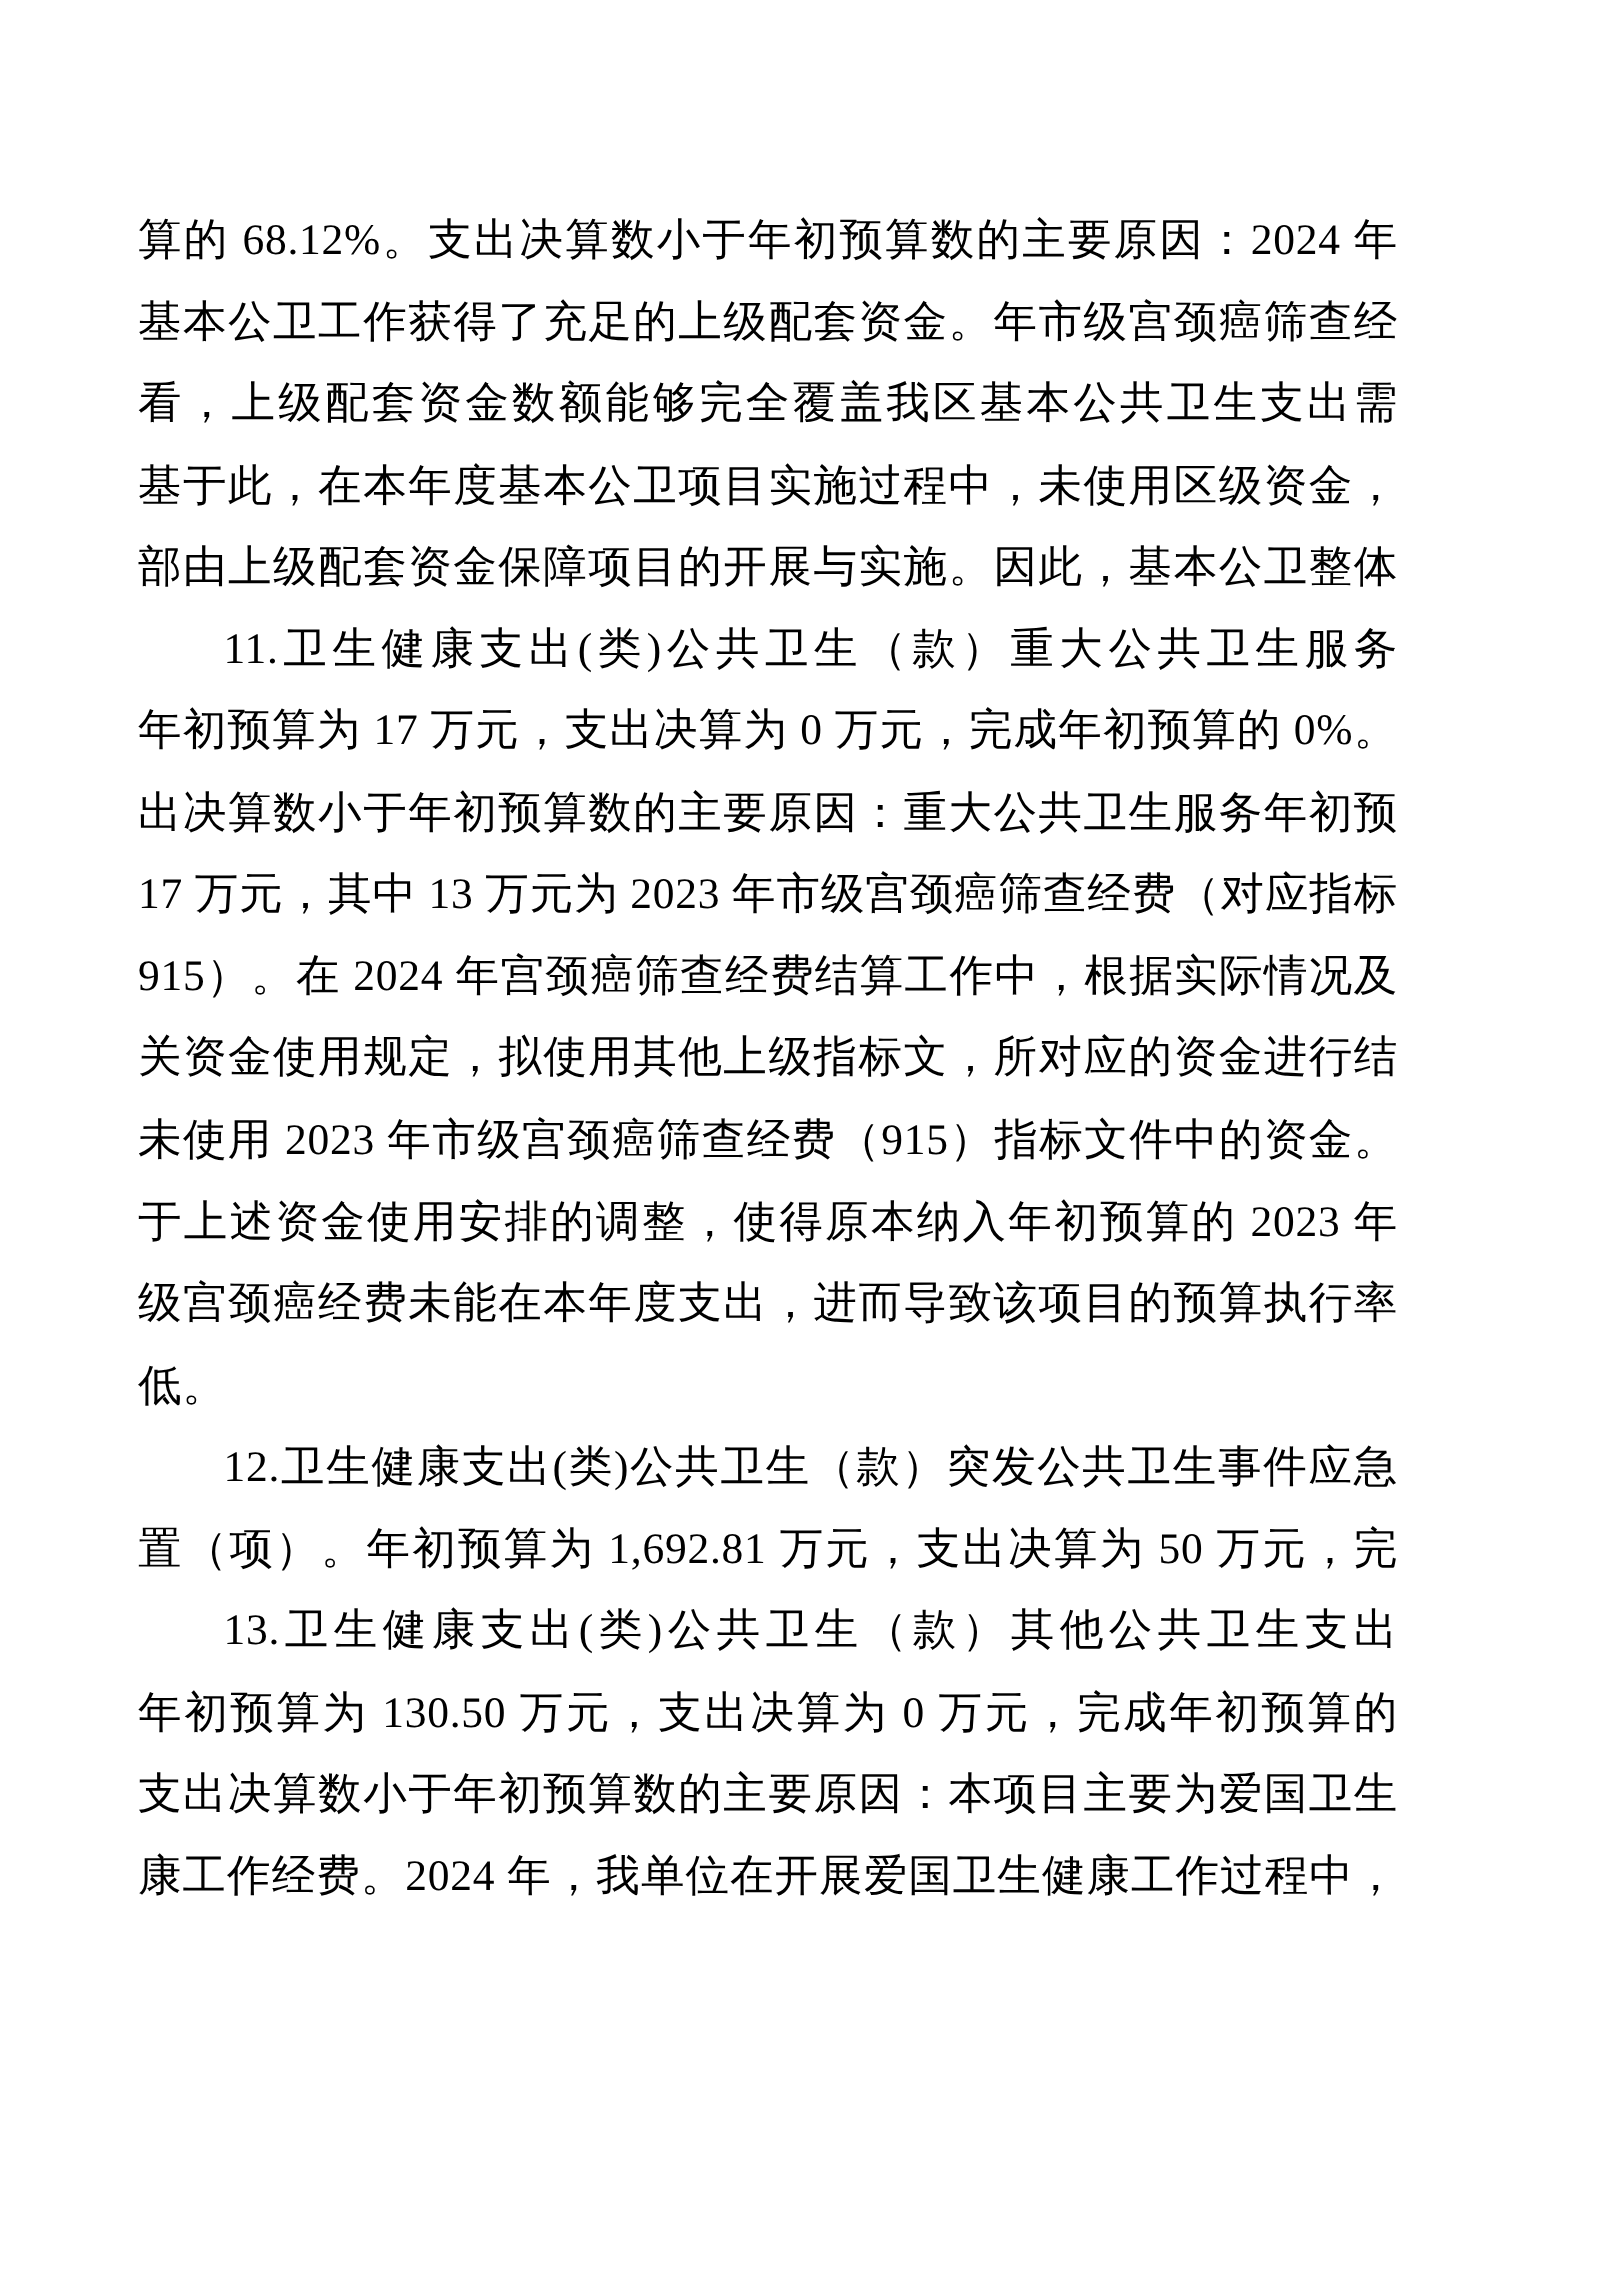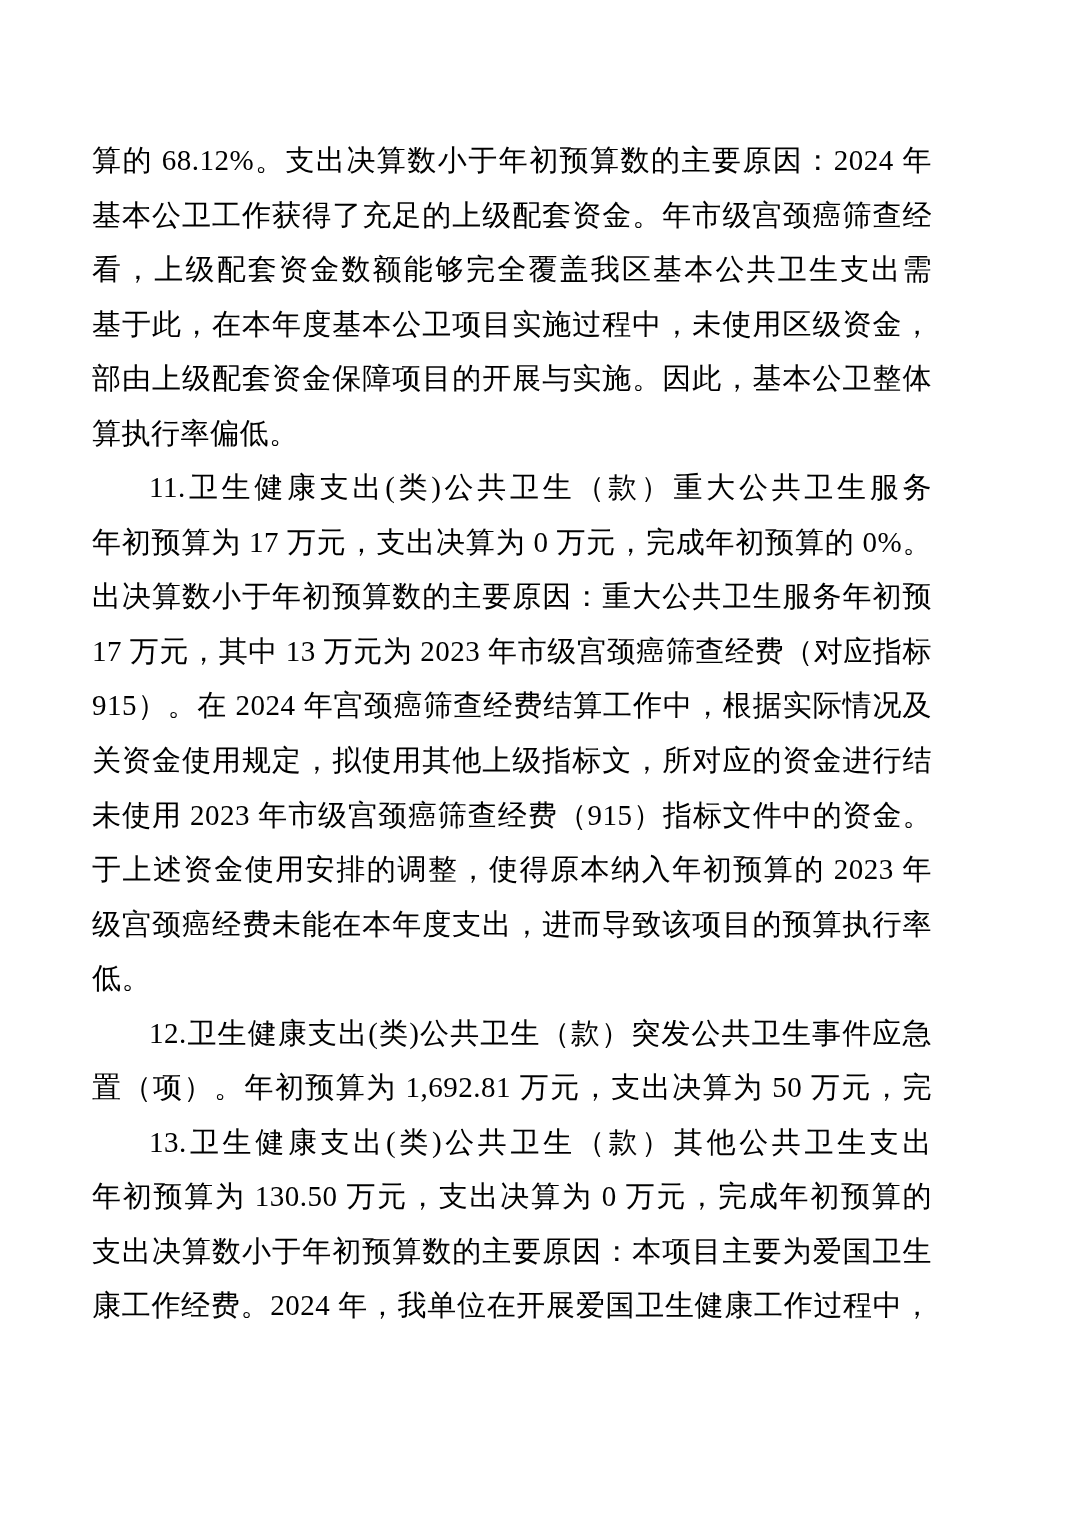--- a/index.html
+++ b/index.html
@@ -48,21 +48,20 @@
 
 <div class="page">
   <div class="textblock">
 
     <section class="para">
       <div class="line">算的 68.12%。支出决算数小于年初预算数的主要原因：2024 年我区</div>
       <div class="line">基本公卫工作获得了充足的上级配套资金。年市级宫颈癌筛查经费</div>
       <div class="line">看，上级配套资金数额能够完全覆盖我区基本公共卫生支出需求。</div>
       <div class="line">基于此，在本年度基本公卫项目实施过程中，未使用区级资金，全</div>
       <div class="line">部由上级配套资金保障项目的开展与实施。因此，基本公卫整体预</div>
-      <div class="line end">算执行率偏低。</div>
     </section>
 
     <section class="para">
       <div class="line indent">11.卫生健康支出(类)公共卫生（款）重大公共卫生服务（项）。</div>
       <div class="line">年初预算为 17 万元，支出决算为 0 万元，完成年初预算的 0%。支</div>
       <div class="line">出决算数小于年初预算数的主要原因：重大公共卫生服务年初预算</div>
       <div class="line">17 万元，其中 13 万元为 2023 年市级宫颈癌筛查经费（对应指标文</div>
       <div class="line">915）。在 2024 年宫颈癌筛查经费结算工作中，根据实际情况及相</div>
       <div class="line">关资金使用规定，拟使用其他上级指标文，所对应的资金进行结算，</div>
       <div class="line">未使用 2023 年市级宫颈癌筛查经费（915）指标文件中的资金。由</div>

